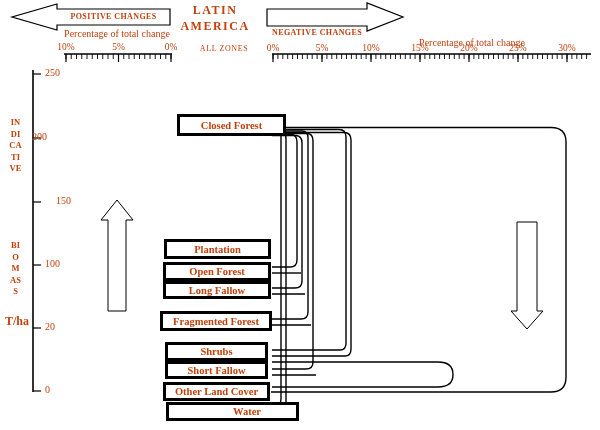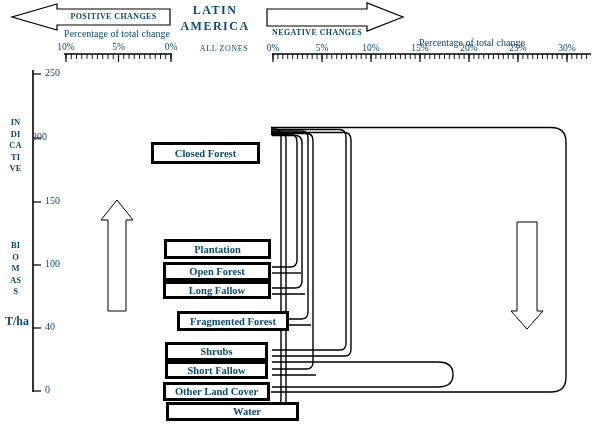--- a/index.html
+++ b/index.html
@@ -1,17 +1,17 @@
 <!DOCTYPE html>
 <html><head>
 <meta charset="utf-8">
 <style>
   html,body{margin:0;padding:0;background:#fff;}
   #stage{position:relative;width:600px;height:430px;background:#fff;overflow:hidden;
-         font-family:"Liberation Serif", serif;color:#0c4a6e;}
+         font-family:"Liberation Serif", serif;color:#c2410c;}
   #vec{position:absolute;left:0;top:0;}
   .lbl{position:absolute;white-space:nowrap;}
   .arrowtext{position:absolute;font-weight:bold;font-size:8px;letter-spacing:.4px;
              text-align:center;}
   .title1{font-weight:bold;font-size:12px;letter-spacing:1.5px;text-align:center;transform:translateX(-50%);}
   .title3{font-weight:normal;font-size:8px;letter-spacing:.6px;text-align:right;transform:translateX(-50%);}
   .caption{font-size:10px;text-align:left;transform:translateX(-50%);}
   .tickl{position:absolute;font-size:9.5px;transform:translateX(-50%);white-space:nowrap;}
   .ytick{position:absolute;font-size:10px;white-space:nowrap;}
   .vert-title{position:absolute;width:13px;font-weight:bold;font-size:8.5px;line-height:11.6px;
@@ -176,33 +176,33 @@
       <div class="tickl" style="left: 171px; top: 42px;">0%</div>
       <div class="tickl" style="left: 273px; top: 43px;">0%</div>
       <div class="tickl" style="left: 322px; top: 43px;">5%</div>
       <div class="tickl" style="left: 371px; top: 43px;">10%</div>
       <div class="tickl" style="left: 420px; top: 43px;">15%</div>
       <div class="tickl" style="left: 469px; top: 43px;">20%</div>
       <div class="tickl" style="left: 518px; top: 43px;">25%</div>
       <div class="tickl" style="left: 567px; top: 43px;">30%</div>
       <div class="ytick" style="left: 45px; top: 67px;">250</div>
       <div class="ytick" style="left: 32px; top: 131px;">200</div>
-      <div class="ytick" style="left: 45px; top: 195px; font-family: Liberation Serif, serif;">150</div>
+      <div class="ytick" style="left: 56px; top: 195px; font-family: Liberation Serif, serif;">150</div>
       <div class="ytick" style="left: 45px; top: 258px;">100</div>
-      <div class="ytick" style="left: 45px; top: 321px;">40</div>
+      <div class="ytick" style="left: 45px; top: 321px;">20</div>
       <div class="ytick" style="left: 45px; top: 384px;">0</div>
     </div>
 
   <div class="vert-title" style="left:9px;top:117px;">INDICATIVE</div>
   <div class="vert-title" style="left:9px;top:240px;">BIOMASS</div>
   <div class="yunit" style="left:5px;top:314px;position:absolute;">T/ha</div>
 
-  <div class="cbox" style="left:151px;top:114px;width:103px;height:16px;margin-top:28px;">Closed Forest</div>
+  <div class="cbox" style="left:177px;top:114px;width:103px;height:16px;">Closed Forest</div>
   <div class="cbox" style="left:164px;top:239px;width:101px;height:14px;">Plantation</div>
   <div class="cbox" style="left:163px;top:262px;width:102px;height:13px;">Open Forest</div>
   <div class="cbox" style="left:163px;top:281px;width:102px;height:12px;">Long Fallow</div>
-  <div class="cbox" style="left:177px;top:311px;width:106px;height:14px;">Fragmented Forest</div>
+  <div class="cbox" style="left:160px;top:311px;width:106px;height:14px;">Fragmented Forest</div>
   <div class="cbox" style="left:165px;top:342px;width:97px;height:13px;">Shrubs</div>
   <div class="cbox" style="left:165px;top:361px;width:97px;height:12px;">Short Fallow</div>
   <div class="cbox" style="left:163px;top:382px;width:101px;height:13px;">Other Land Cover</div>
   <div class="cbox" style="left:166px;top:402px;width:98px;height:13px;padding-left:29px;">Water</div>
 
 </div>
 
 </body></html>

